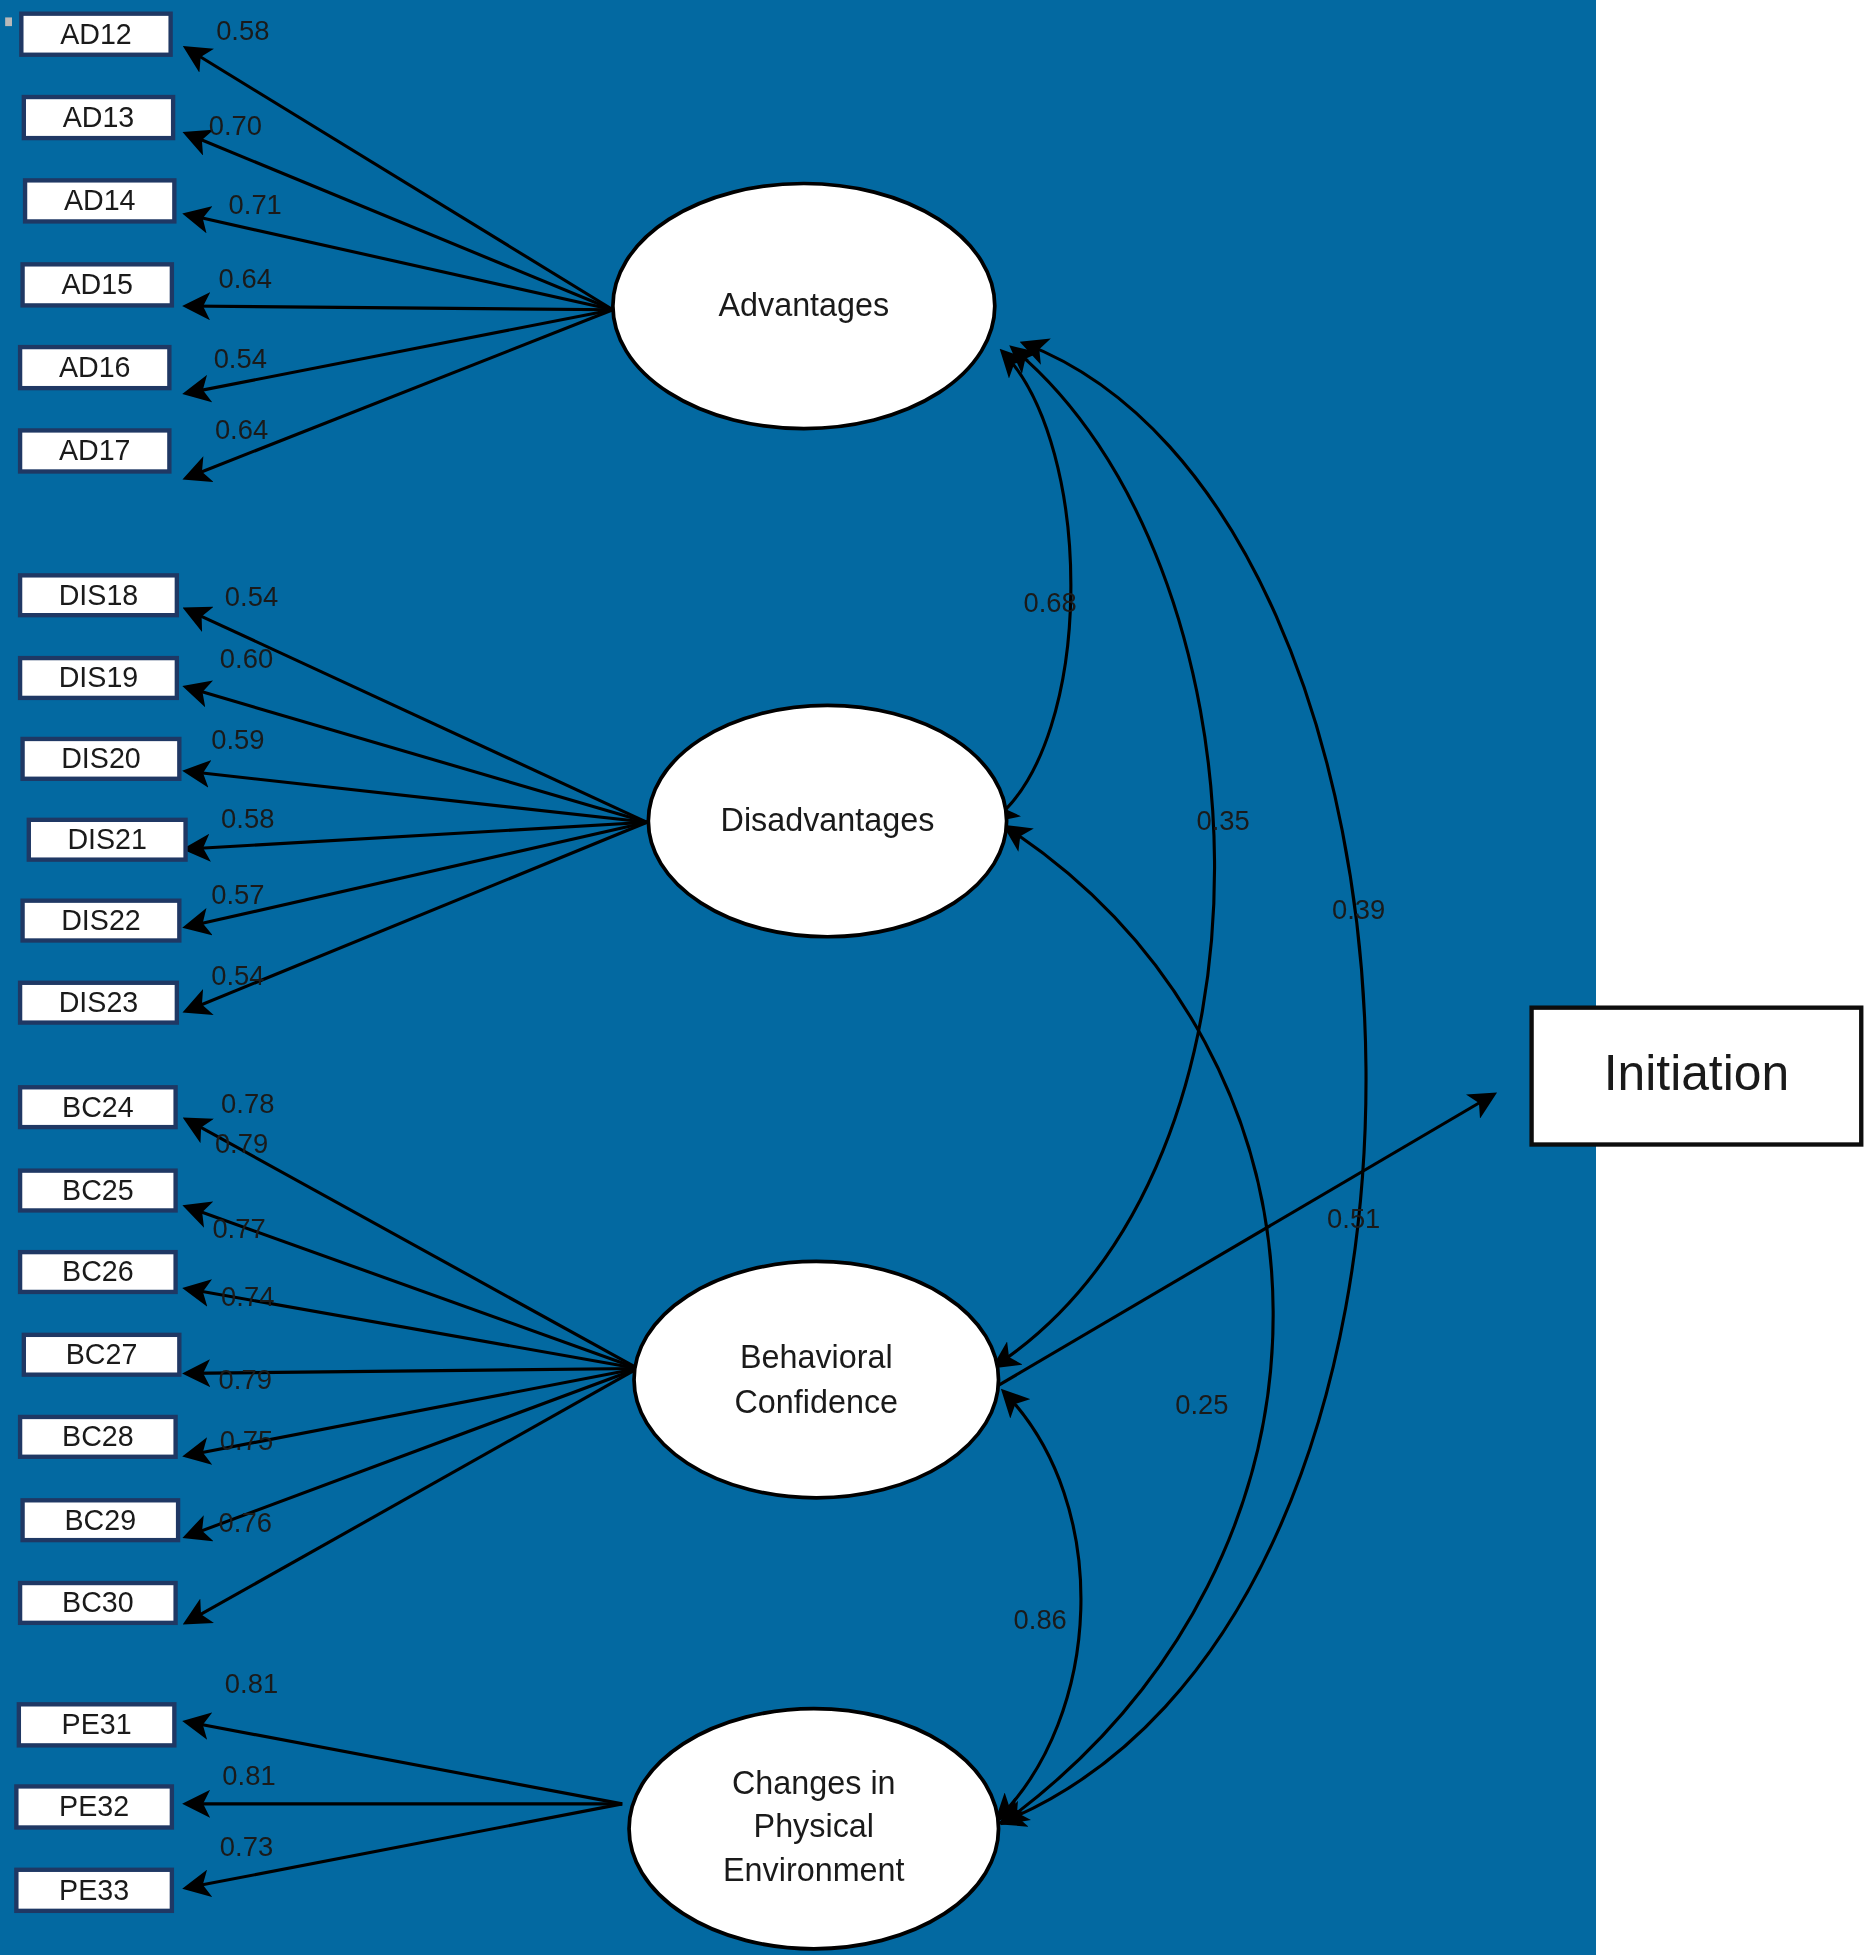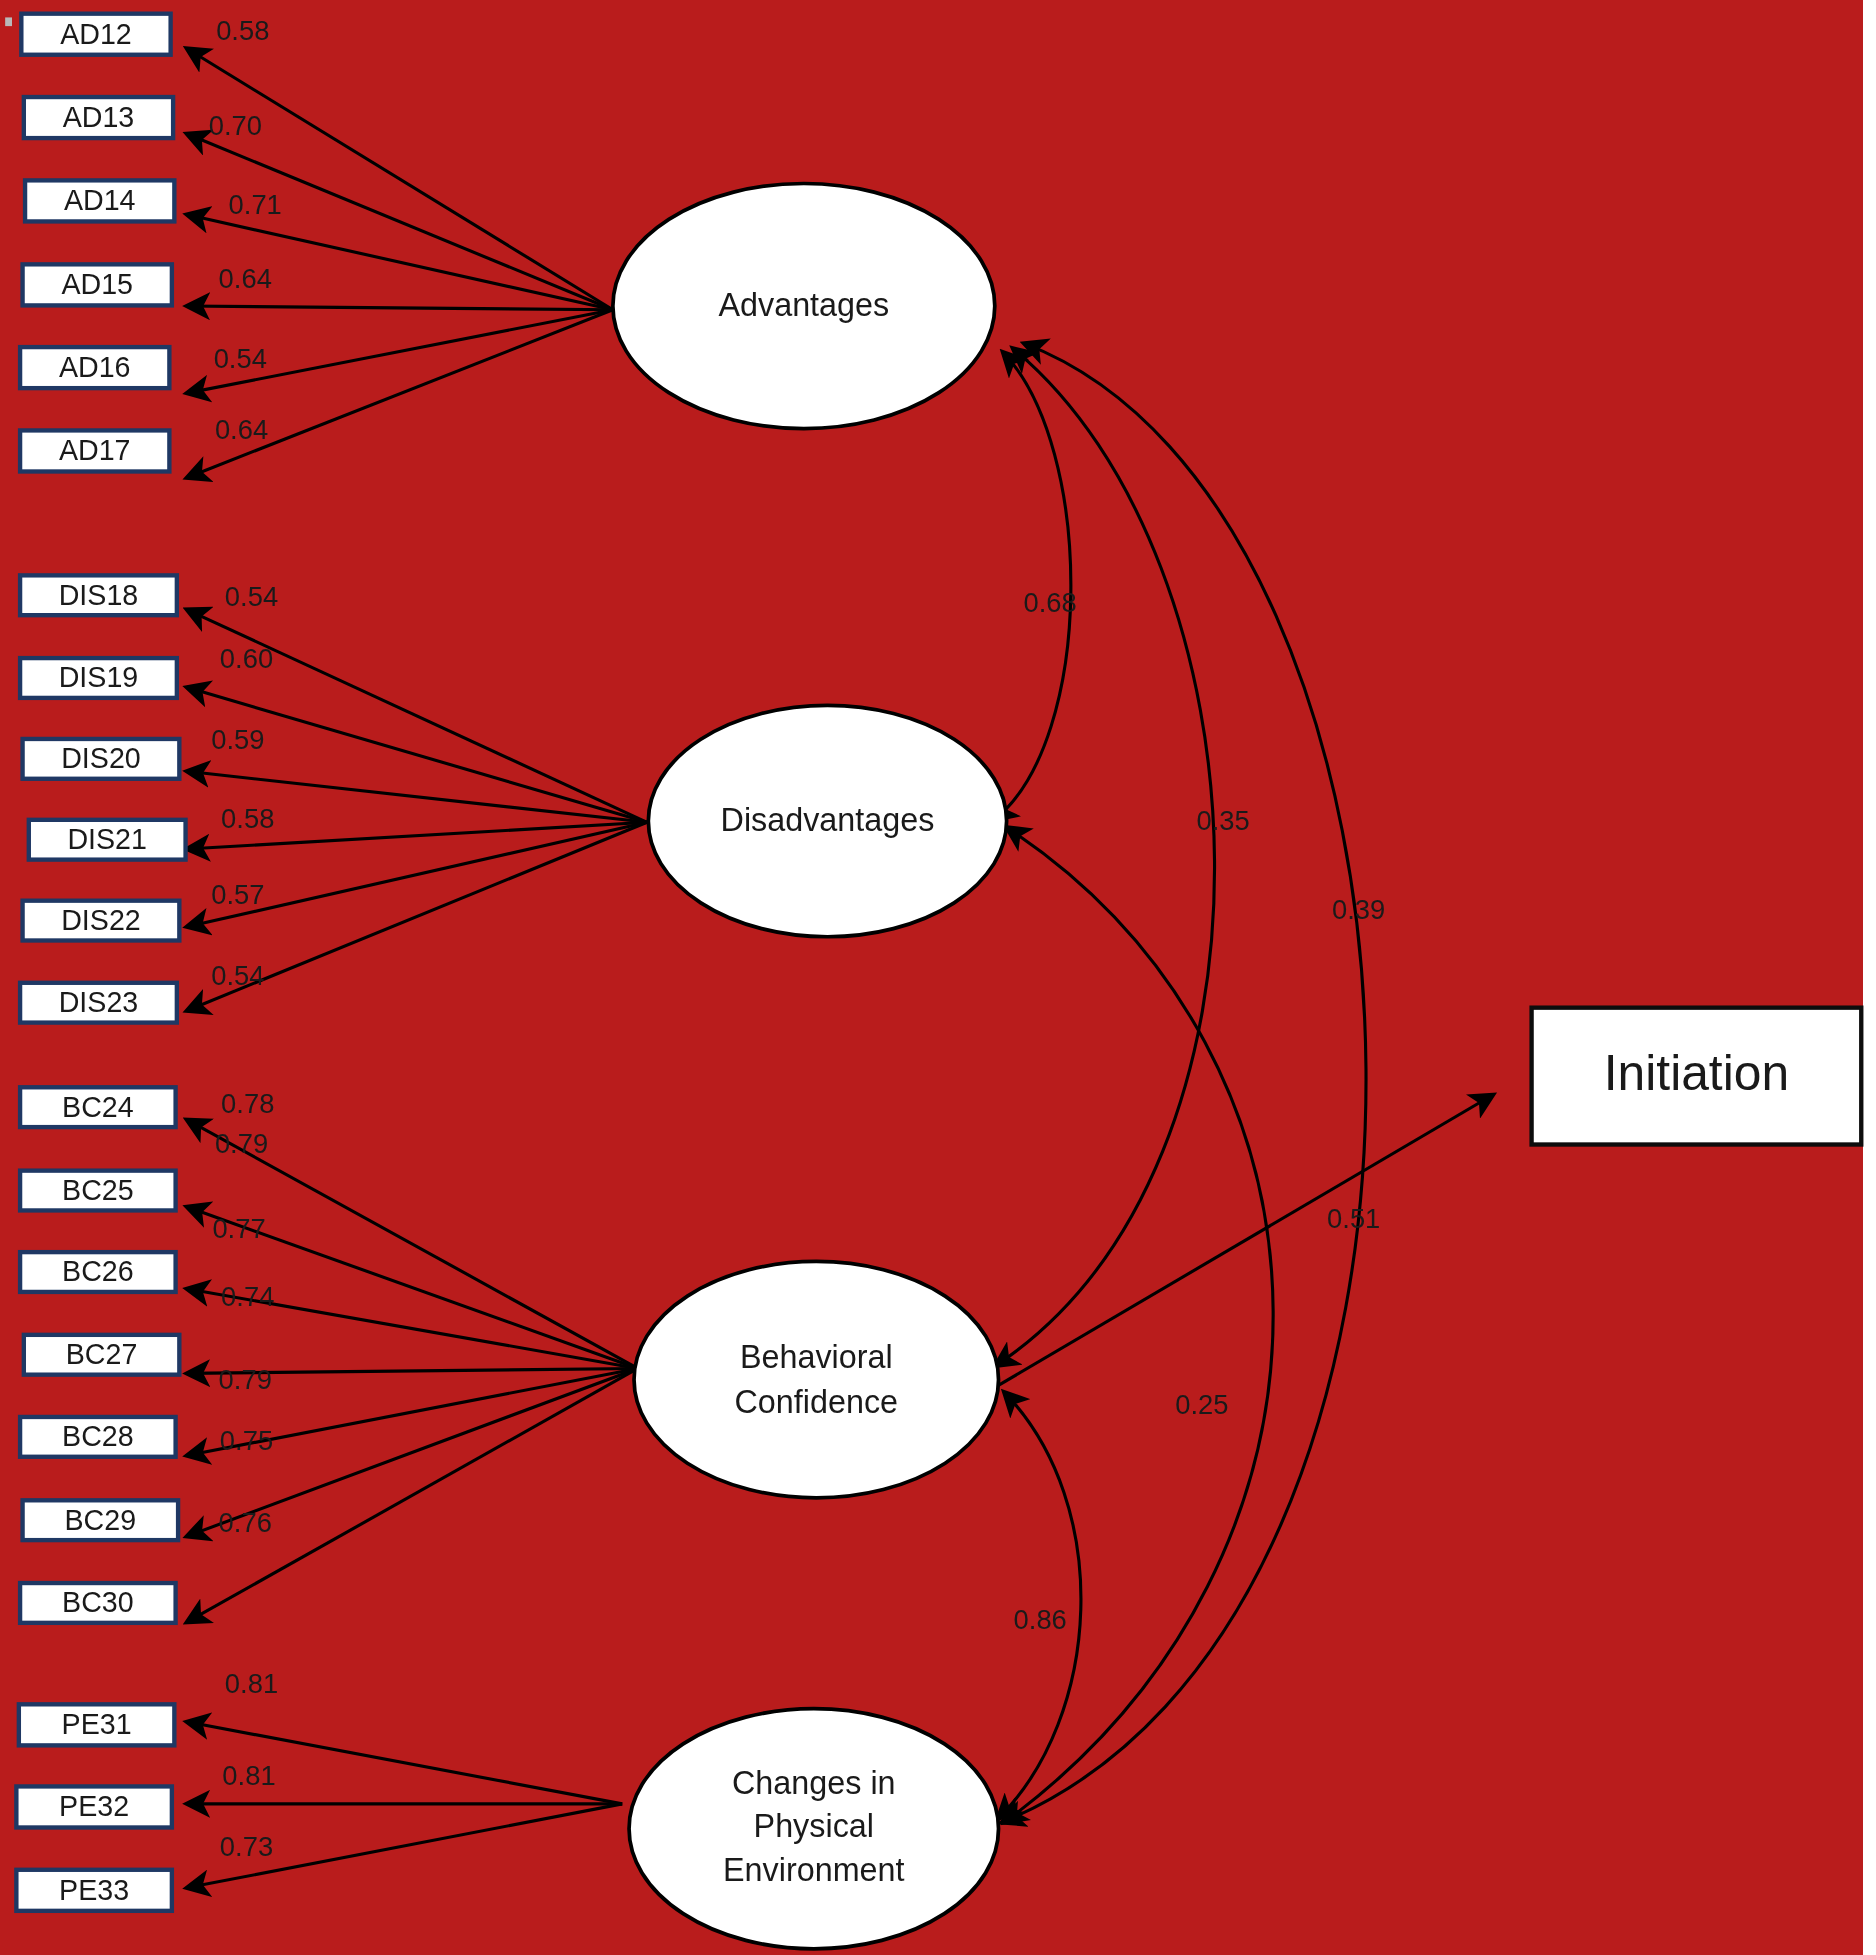--- a/index.html
+++ b/index.html
@@ -8,23 +8,23 @@
     background: #ffffff;
   }
   body {
     width: 1877px;
     height: 1955px;
     font-family: "Liberation Sans", sans-serif;
     overflow: hidden;
   }
   #sem-root {
     position: relative;
-    width: 1863px;
+    width: 1596px;
     height: 1955px;
-    background: #b91c1c;
+    background: #0369a1;
   }
   svg#sem-canvas {
     position: absolute;
     top: 0;
     left: 0;
     width: 1877px;
     height: 1955px;
     display: block;
   }
   .indicator-rect {

